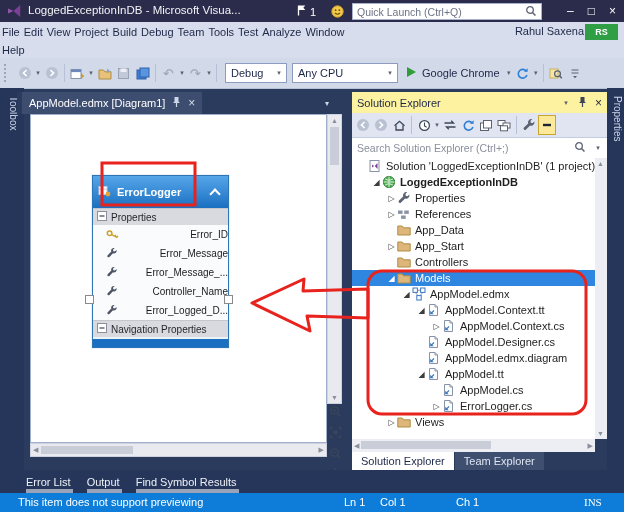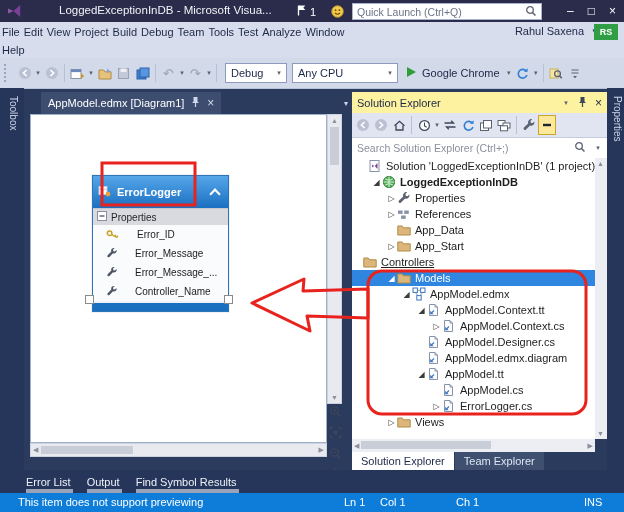--- a/index.html
+++ b/index.html
@@ -1,55 +1,55 @@
 <!DOCTYPE html>
 <html><head>
 <meta charset="utf-8">
 <style>
   html,body{margin:0;padding:0;background:#555;}
   .screen{position:relative;width:624px;height:512px;overflow:hidden;
     font-family:"Liberation Sans",sans-serif;background:#2b3b5e;}
   
   .titlebar{position:absolute;left:0;top:0;right:0;height:22px;background:#2b2c4b;color:#fff;}
   .vslogo{position:absolute;left:7px;top:4px;}
-  .wtitle{position:absolute;left:28px;top:4px;font-size:11.5px;color:#f2f2f6;white-space:nowrap;margin-left:31px;}
+  .wtitle{position:absolute;left:28px;top:4px;font-size:11.5px;color:#f2f2f6;white-space:nowrap;}
   .notif{position:absolute;left:296px;top:4px;display:flex;align-items:center;gap:3px;color:#fff;font-size:11px;}
   .smiley{position:absolute;left:331px;top:4px;}
   .qlaunch{position:absolute;left:352px;top:3px;width:180px;height:15px;background:#fff;border:1px solid #a7b2cc;
     display:flex;align-items:center;font-size:10.5px;color:#6b7386;padding:0 4px;}
   .qlaunch .qtext{flex:1;white-space:nowrap;overflow:hidden;}
   .winbtns{position:absolute;right:4px;top:0;height:22px;display:flex;align-items:center;gap:14px;
     font-size:12px;color:#fff;padding-right:4px;}
   
   .menubar{position:absolute;left:0;top:22px;right:0;height:20px;background:#d7ddec;display:flex;
     align-items:center;font-size:11px;color:#1d2747;}
   .menu-item{padding:0 2px;height:20px;display:flex;align-items:center;}
   .user{position:absolute;right:40px;top:25px;font-size:11px;color:#1d2747;}
   .ucaret{position:absolute;right:28px;top:27px;font-size:7px;color:#1d2747;}
-  .avatar{position:absolute;right:6px;top:24px;width:24px;height:16px;background:#2f9e44;color:#fff;
+  .avatar{position:absolute;right:6px;top:24px;width:33px;height:16px;background:#2f9e44;color:#fff;
     font-size:9px;font-weight:bold;display:flex;align-items:center;justify-content:center;}
   .menubar2{position:absolute;left:0;top:42px;right:0;height:16px;background:#d7ddec;display:flex;
     align-items:center;font-size:11px;color:#1d2747;}
   
   .toolbar{position:absolute;left:0;top:58px;right:0;height:30px;background:#d2d9e9;border-bottom:1px solid #b9c3d8;
     display:flex;align-items:center;font-size:11px;color:#1d2747;}
   .grip{width:4px;height:18px;border-left:2px dotted #9aa6c0;margin:0 5px 0 4px;}
   .tb-ic{width:19px;height:22px;display:flex;align-items:center;justify-content:center;}
   .caret{font-size:7px;color:#5b6270;width:8px;text-align:center;}
   .tb-sep{width:1px;height:18px;background:#b6c0d6;margin:0 3px;}
   .combo{height:18px;background:#fff;border:1px solid #8d9cbe;display:flex;align-items:center;
     font-size:11px;color:#1d2747;padding:0 3px 0 5px;margin-left:5px;}
   .combo .cv{flex:1;white-space:nowrap;}
   .run{display:flex;align-items:center;margin-left:8px;gap:5px;}
   
   .left-rail{position:absolute;left:0;top:88px;width:24px;height:382px;background:#26365a;}
   .right-rail{position:absolute;left:607px;top:88px;width:17px;height:382px;background:#26365a;}
   .vtext{writing-mode:vertical-rl;color:#cdd6ea;font-size:10px;margin:8px auto 0 auto;display:block;width:14px;}
   
-  .tabbar{position:absolute;left:36px;top:92px;width:320px;height:22px;background:#2b3b5e;}
+  .tabbar{position:absolute;left:17px;top:92px;width:320px;height:22px;background:#2b3b5e;}
   .doc-tab{position:absolute;left:5px;top:0;height:22px;background:#3c4d70;color:#fff;font-size:11px;
     display:flex;align-items:center;padding:0 7px;gap:6px;white-space:nowrap;}
   .doc-tab .x{font-size:12px;color:#d5dcec;}
   .tab-caret{position:absolute;right:8px;top:7px;font-size:8px;color:#cdd6ea;}
   .canvas{position:absolute;left:30px;top:114px;width:297px;height:329px;background:#fff;border:1px solid #9fb0cc;box-sizing:border-box;}
   .vscroll{position:absolute;left:327px;top:114px;width:15px;height:290px;background:#e9eaef;border:1px solid #cdd2de;box-sizing:border-box;}
   .vscroll .arr{position:absolute;left:0;width:13px;text-align:center;font-size:7px;color:#8a8f9c;}
   .vthumb{position:absolute;left:2px;top:12px;width:9px;height:38px;background:#c9cdd8;}
   .zoomcol{position:absolute;left:328px;top:404px;width:14px;display:flex;flex-direction:column;align-items:center;gap:3px;}
   .hscroll{position:absolute;left:30px;top:443px;width:297px;height:14px;background:#e9eaef;border:1px solid #cdd2de;box-sizing:border-box;
@@ -57,21 +57,21 @@
   .hthumb{position:absolute;left:10px;top:2px;width:92px;height:8px;background:#c9cdd8;}
   
   .entity{position:absolute;left:92px;top:175px;width:135px;background:#fafbfd;border:1px solid #2e75b5;
     box-shadow:0 0 0 1px #eef2f8;z-index:5;}
   .ent-header{height:32px;background:linear-gradient(#55a6e9,#1a6fc0);color:#fff;font-weight:bold;font-size:11px;
     display:flex;align-items:center;padding:0 5px;gap:6px;}
   .ent-title{flex:1;}
   .chev-up{width:6px;height:6px;border-left:2px solid #fff;border-top:2px solid #fff;transform:rotate(45deg);margin:3px 4px 0 0;}
   .sect-hd{height:16px;background:#d9dadf;display:flex;align-items:center;font-size:10px;color:#26262b;
     padding-left:4px;gap:4px;border-top:1px solid #c6c7cd;}
-  .prop-row{height:19px;display:flex;align-items:center;font-size:10px;color:#1c1c1c;padding-left:13px;gap:17px;}
+  .prop-row{height:19px;display:flex;align-items:center;font-size:10px;color:#1c1c1c;padding-left:13px;gap:9px;justify-content:space-between;}
   .ent-footer{height:8px;background:#1a6fc0;border-top:2px solid #eef2f8;}
   .handle{position:absolute;width:7px;height:7px;background:#fff;border:1px solid #8a8a8a;z-index:6;}
   
   .se{position:absolute;left:352px;top:92px;width:255px;height:378px;background:#2b3b5e;}
   .se-header{height:21px;background:#fdf2a0;display:flex;align-items:center;font-size:11px;color:#1d2747;padding:0 5px;gap:7px;}
   .se-header .t{flex:1;white-space:nowrap;}
   .se-toolbar{height:24px;background:#e0e5f1;border-bottom:1px solid #c4cbdd;display:flex;align-items:center;padding:0 2px;}
   .se-ic{width:18px;height:20px;display:flex;align-items:center;justify-content:center;font-size:12px;color:#3c4658;}
   .se-ic.hl{background:#fce99a;border:1px solid #c8a62b;box-sizing:border-box;}
   .se-search{height:20px;background:#fff;border-bottom:1px solid #cfd5e3;display:flex;align-items:center;
@@ -306,21 +306,34 @@
               <path d="M10.5 2.9a2.7 2.7 0 0 1-3.5 3.4L3.4 9.9a1.2 1.2 0 0 1-1.7-1.7L5.3 4.6a2.7 2.7 0 0 1 3.4-3.5L7 2.8l.3 1.5 1.5.3z" fill="#4d5563"></path>
             </svg></span>
           <span>Error_Message_...</span>
         </div>
         <div class="prop-row">
           <span><svg width="12" height="12" viewBox="0 0 12 12" xmlns="http://www.w3.org/2000/svg">
               <path d="M10.5 2.9a2.7 2.7 0 0 1-3.5 3.4L3.4 9.9a1.2 1.2 0 0 1-1.7-1.7L5.3 4.6a2.7 2.7 0 0 1 3.4-3.5L7 2.8l.3 1.5 1.5.3z" fill="#4d5563"></path>
             </svg></span>
           <span>Controller_Name</span>
         </div>
+        <div class="prop-row">
+          <span><svg width="12" height="12" viewBox="0 0 12 12" xmlns="http://www.w3.org/2000/svg">
+              <path d="M10.5 2.9a2.7 2.7 0 0 1-3.5 3.4L3.4 9.9a1.2 1.2 0 0 1-1.7-1.7L5.3 4.6a2.7 2.7 0 0 1 3.4-3.5L7 2.8l.3 1.5 1.5.3z" fill="#4d5563"></path>
+            </svg></span>
+          <span>Error_Logged_D...</span>
+        </div>
       </div>
+    <div class="sect-hd">
+      <span><svg width="10" height="10" viewBox="0 0 10 10" xmlns="http://www.w3.org/2000/svg">
+            <rect x=".5" y=".5" width="9" height="9" fill="#fff" stroke="#8a90a0"></rect>
+            <path d="M2.5 5h5" stroke="#3c4452" stroke-width="1.2"></path>
+          </svg></span>
+      <span>Navigation Properties</span>
+    </div>
     <div class="ent-footer"></div>
   </div>
   <div class="handle" style="left:85px;top:295px;"></div>
   <div class="handle" style="left:224px;top:295px;"></div>
 
   <div class="vscroll">
     <span class="arr" style="top:2px;">▲</span>
     <div class="vthumb"></div>
     <span class="arr" style="bottom:2px;">▼</span>
   </div>
@@ -484,21 +497,21 @@
         </div>
         <div class="trow" style="padding-left: 34px;">
           <span class="exp">▷</span>
           <span class="ticon">
             <svg width="14" height="12" viewBox="0 0 14 12" xmlns="http://www.w3.org/2000/svg">
               <path d="M.8 2h4.4l1.4 1.8h6.6V11H.8z" fill="#dcb67a" stroke="#b08d44"></path>
             </svg>
           </span>
           <span class="tlabel">App_Start</span>
         </div>
-        <div class="trow" style=" text-decoration: underline;">
+        <div class="trow" style="padding-left: 34px;">
           <span class="exp"></span>
           <span class="ticon">
             <svg width="14" height="12" viewBox="0 0 14 12" xmlns="http://www.w3.org/2000/svg">
               <path d="M.8 2h4.4l1.4 1.8h6.6V11H.8z" fill="#dcb67a" stroke="#b08d44"></path>
             </svg>
           </span>
           <span class="tlabel">Controllers</span>
         </div>
         <div class="trow sel" style="padding-left: 34px;">
           <span class="exp">◢</span>
@@ -634,21 +647,21 @@
       <span class="btab">Error List</span>
       <span class="btab">Output</span>
       <span class="btab">Find Symbol Results</span>
     </div>
 
   <div class="statusbar">
     <span style="left:18px;">This item does not support previewing</span>
     <span style="left:296px;margin-left:48px;">Ln 1</span>
     <span style="left:380px;">Col 1</span>
     <span style="left:456px;">Ch 1</span>
-    <span style="left:584px;">INS</span>
+    <span style="left:584px;font-family:Liberation Serif, serif;">INS</span>
   </div>
 
   <svg class="anno" viewBox="0 0 624 512" xmlns="http://www.w3.org/2000/svg">
     <rect x="102" y="163" width="93" height="42" fill="none" stroke="#e8231d" stroke-width="3"></rect>
     <rect x="368" y="271" width="218" height="143" rx="14" fill="none" stroke="#e8231d" stroke-width="3"></rect>
     <polygon points="252,303 304,279 303,291 368,289 368,318 307,316 310,331" fill="none" stroke="#e8231d" stroke-width="3" stroke-linejoin="round"></polygon>
   </svg>
 </div>
 
 </body></html>

